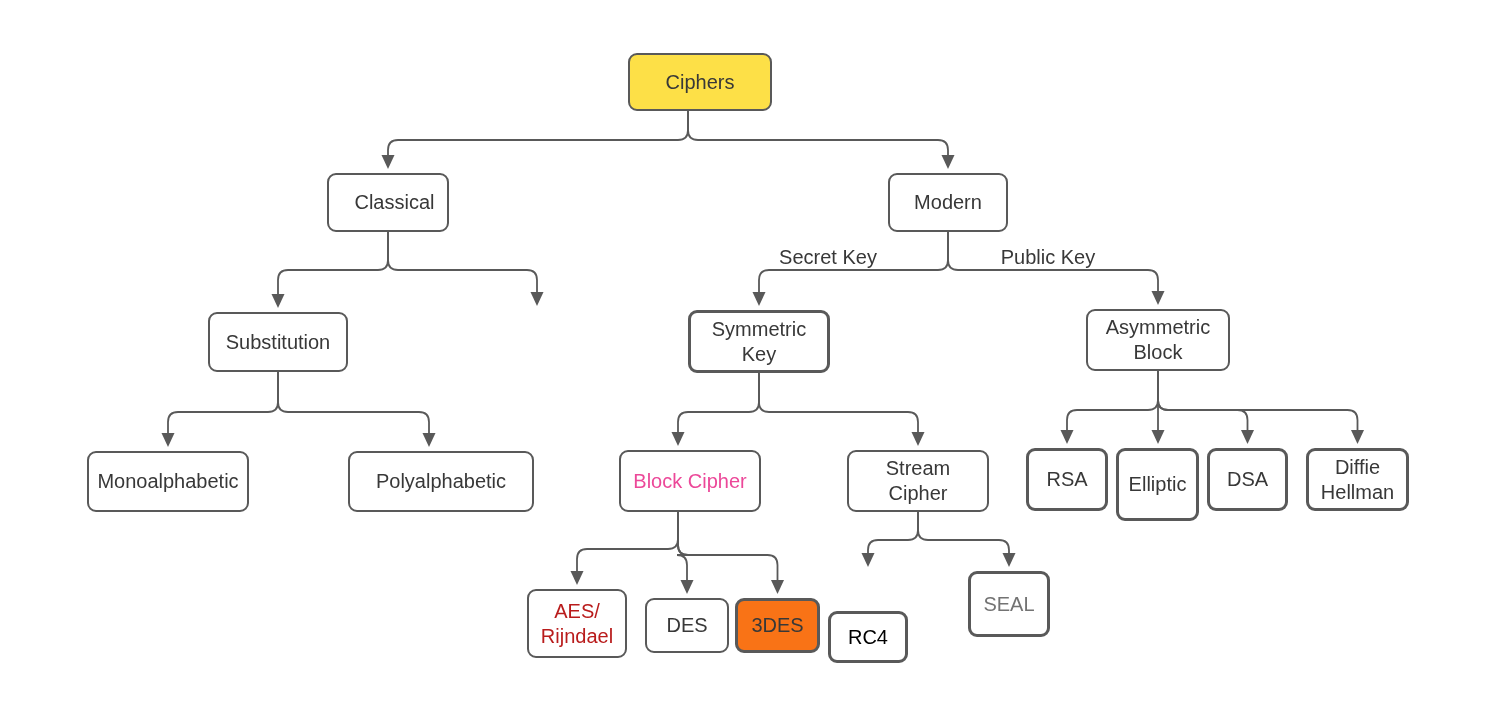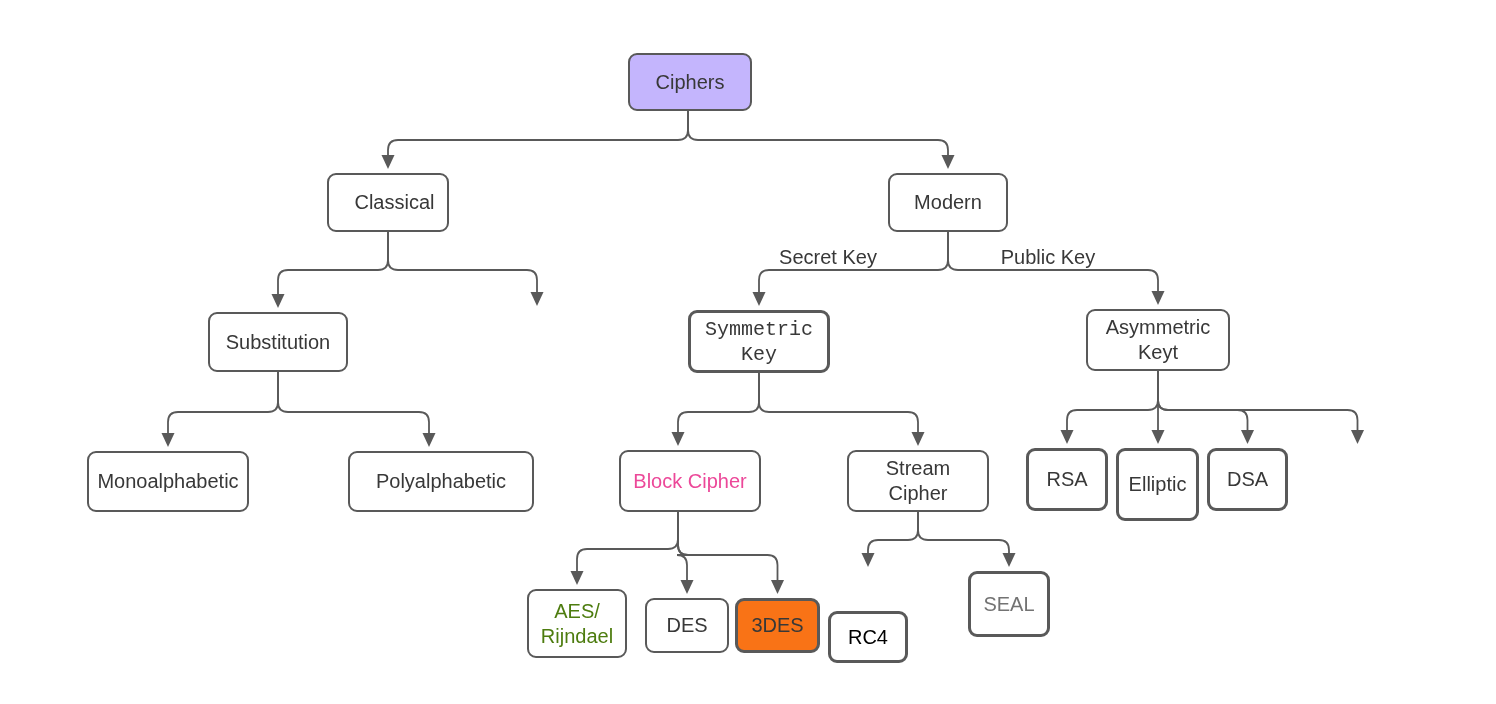--- a/index.html
+++ b/index.html
@@ -127,36 +127,38 @@
       <g>
         <path d="M 918 512 L 918 530 Q 918 540 908 540 L 878 540 Q 868 540 868 550 L 868 554" fill="none" stroke="#595959" stroke-width="1.8"></path>
         <polygon points="868,567 861.5,553 874.5,553" fill="#595959"></polygon>
       </g>
       <g>
         <path d="M 918 512 L 918 530 Q 918 540 928 540 L 999 540 Q 1009 540 1009 550 L 1009 554" fill="none" stroke="#595959" stroke-width="1.8"></path>
         <polygon points="1009,567 1002.5,553 1015.5,553" fill="#595959"></polygon>
       </g>
     </svg>
   <div class="nodes-layer">
-      <div class="node" style="left: 628px; top: 53px; width: 124px; height: 58px; border-color: rgb(89, 89, 89); background: #c4b5fd; color: rgb(56, 56, 56);">Ciphers</div>
+      <div class="node" style="left: 628px; top: 53px; width: 144px; height: 58px; border-color: rgb(89, 89, 89); background: #fde047; color: rgb(56, 56, 56);">Ciphers</div>
       <div class="node" style="left: 327px; top: 173px; width: 122px; height: 59px; border-color: rgb(89, 89, 89); background: rgb(255, 255, 255); color: rgb(56, 56, 56); padding-left: 13px;">Classical</div>
       <div class="node" style="left: 888px; top: 173px; width: 120px; height: 59px; border-color: rgb(89, 89, 89); background: rgb(255, 255, 255); color: rgb(56, 56, 56);">Modern</div>
       <div class="node" style="left: 208px; top: 312px; width: 140px; height: 60px; border-color: rgb(89, 89, 89); background: rgb(255, 255, 255); color: rgb(56, 56, 56);">Substitution</div>
-      <div class="node thick" style="left: 688px; top: 310px; width: 142px; height: 63px; border-color: rgb(89, 89, 89); background: rgb(255, 255, 255); color: rgb(56, 56, 56); font-family: Liberation Mono, monospace;">Symmetric
+      <div class="node thick" style="left: 688px; top: 310px; width: 142px; height: 63px; border-color: rgb(89, 89, 89); background: rgb(255, 255, 255); color: rgb(56, 56, 56);">Symmetric
 Key</div>
       <div class="node" style="left: 1086px; top: 309px; width: 144px; height: 62px; border-color: rgb(89, 89, 89); background: rgb(255, 255, 255); color: rgb(56, 56, 56);">Asymmetric
-Keyt</div>
+Block</div>
       <div class="node" style="left: 87px; top: 451px; width: 162px; height: 61px; border-color: rgb(89, 89, 89); background: rgb(255, 255, 255); color: rgb(56, 56, 56); text-align: center;">Monoalphabetic</div>
       <div class="node" style="left: 348px; top: 451px; width: 186px; height: 61px; border-color: rgb(89, 89, 89); background: rgb(255, 255, 255); color: rgb(56, 56, 56);">Polyalphabetic</div>
       <div class="node" style="left: 607px; top: 450px; width: 142px; height: 62px; border-color: rgb(89, 89, 89); background: rgb(255, 255, 255); color: #ec4899; margin-left: 12px;">Block Cipher</div>
       <div class="node" style="left: 847px; top: 450px; width: 142px; height: 62px; border-color: rgb(89, 89, 89); background: rgb(255, 255, 255); color: rgb(56, 56, 56);">Stream
 Cipher</div>
       <div class="node thick" style="left: 1026px; top: 448px; width: 82px; height: 63px; border-color: rgb(89, 89, 89); background: rgb(255, 255, 255); color: rgb(56, 56, 56);">RSA</div>
       <div class="node thick" style="left: 1116px; top: 448px; width: 83px; height: 73px; border-color: rgb(89, 89, 89); background: rgb(255, 255, 255); color: rgb(56, 56, 56);">Elliptic</div>
       <div class="node thick" style="left: 1207px; top: 448px; width: 81px; height: 63px; border-color: rgb(89, 89, 89); background: rgb(255, 255, 255); color: rgb(56, 56, 56);">DSA</div>
-      <div class="node" style="left: 527px; top: 589px; width: 100px; height: 69px; border-color: rgb(89, 89, 89); background: rgb(255, 255, 255); color: #4d7c0f;">AES/
+      <div class="node thick" style="left: 1306px; top: 448px; width: 103px; height: 63px; border-color: rgb(89, 89, 89); background: rgb(255, 255, 255); color: rgb(56, 56, 56);">Diffie
+Hellman</div>
+      <div class="node" style="left: 527px; top: 589px; width: 100px; height: 69px; border-color: rgb(89, 89, 89); background: rgb(255, 255, 255); color: #b91c1c;">AES/
 Rijndael</div>
       <div class="node" style="left: 645px; top: 598px; width: 84px; height: 55px; border-color: rgb(89, 89, 89); background: rgb(255, 255, 255); color: rgb(56, 56, 56);">DES</div>
       <div class="node thick" style="left: 735px; top: 598px; width: 85px; height: 55px; border-color: rgb(89, 89, 89); background: #f97316; color: rgb(56, 56, 56);">3DES</div>
       <div class="node thick" style="left: 828px; top: 571px; width: 80px; height: 52px; border-color: rgb(89, 89, 89); background: rgb(255, 255, 255); color: #000000; margin-top: 40px;">RC4</div>
       <div class="node thick" style="left: 968px; top: 571px; width: 82px; height: 66px; border-color: rgb(89, 89, 89); background: rgb(255, 255, 255); color: #737373;">SEAL</div>
     </div>
 </div>
 
 </body></html>

